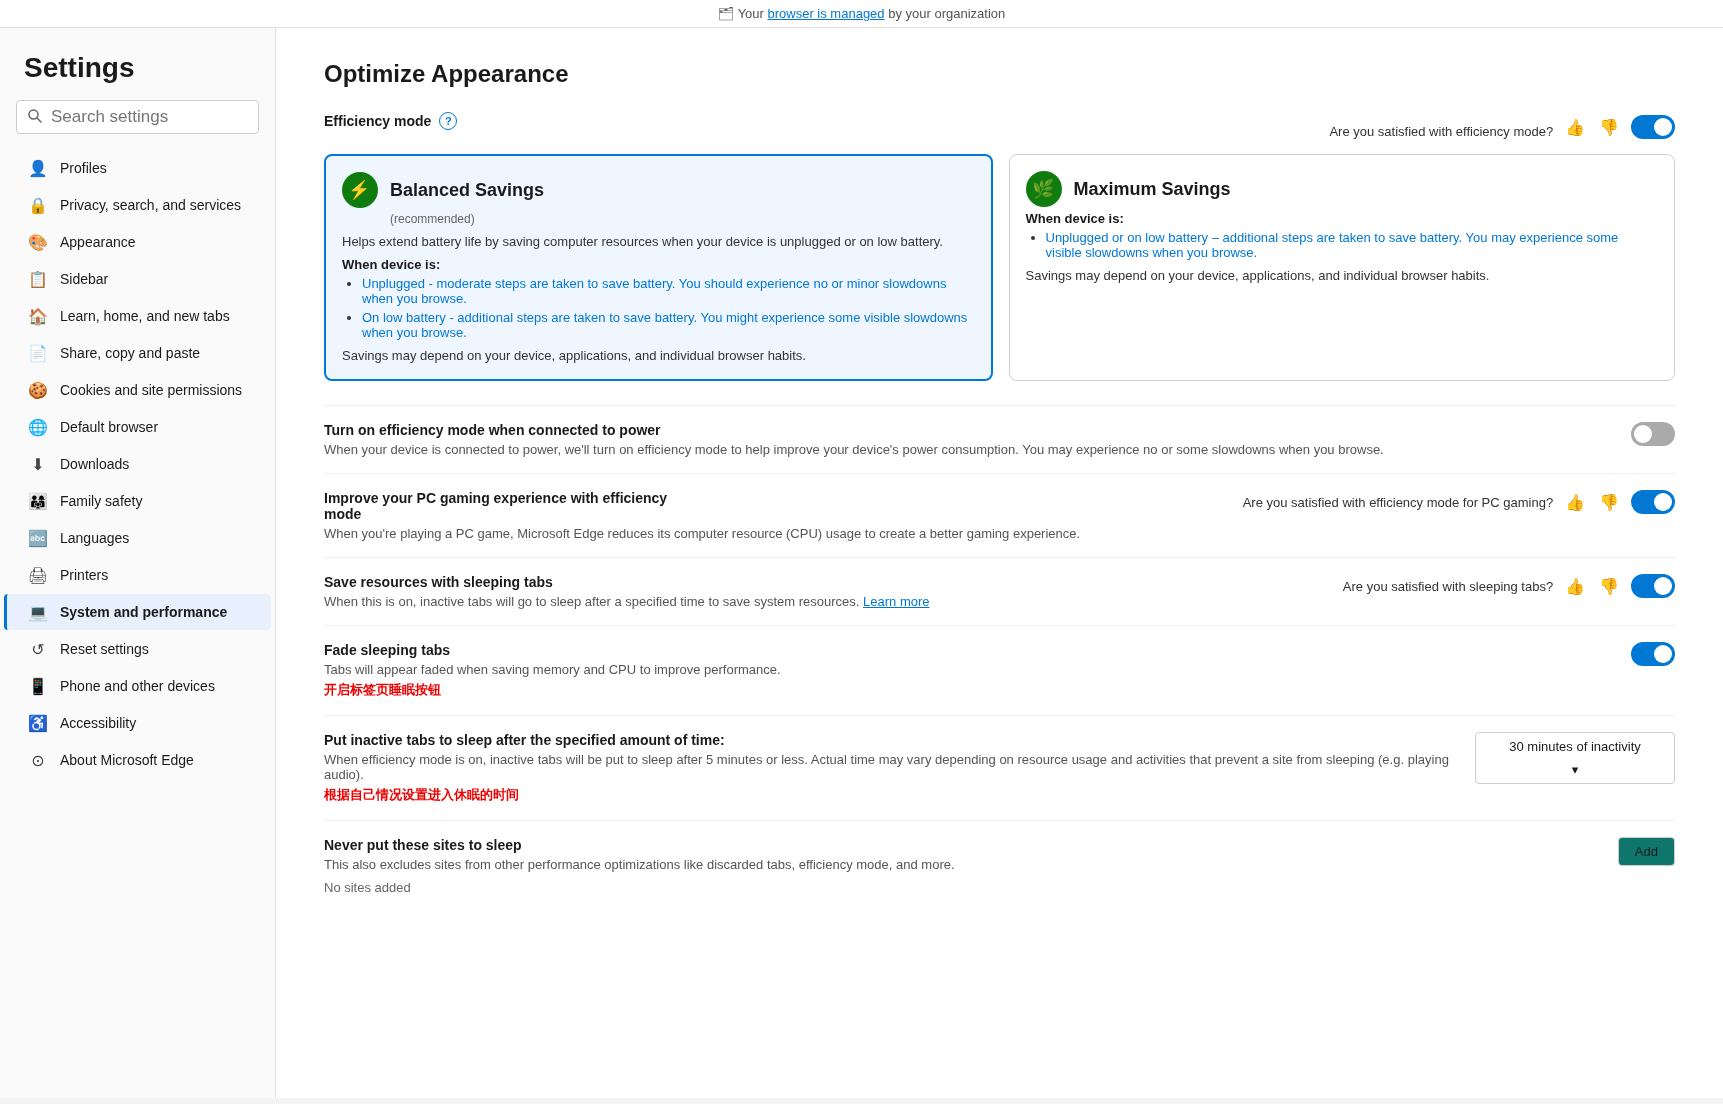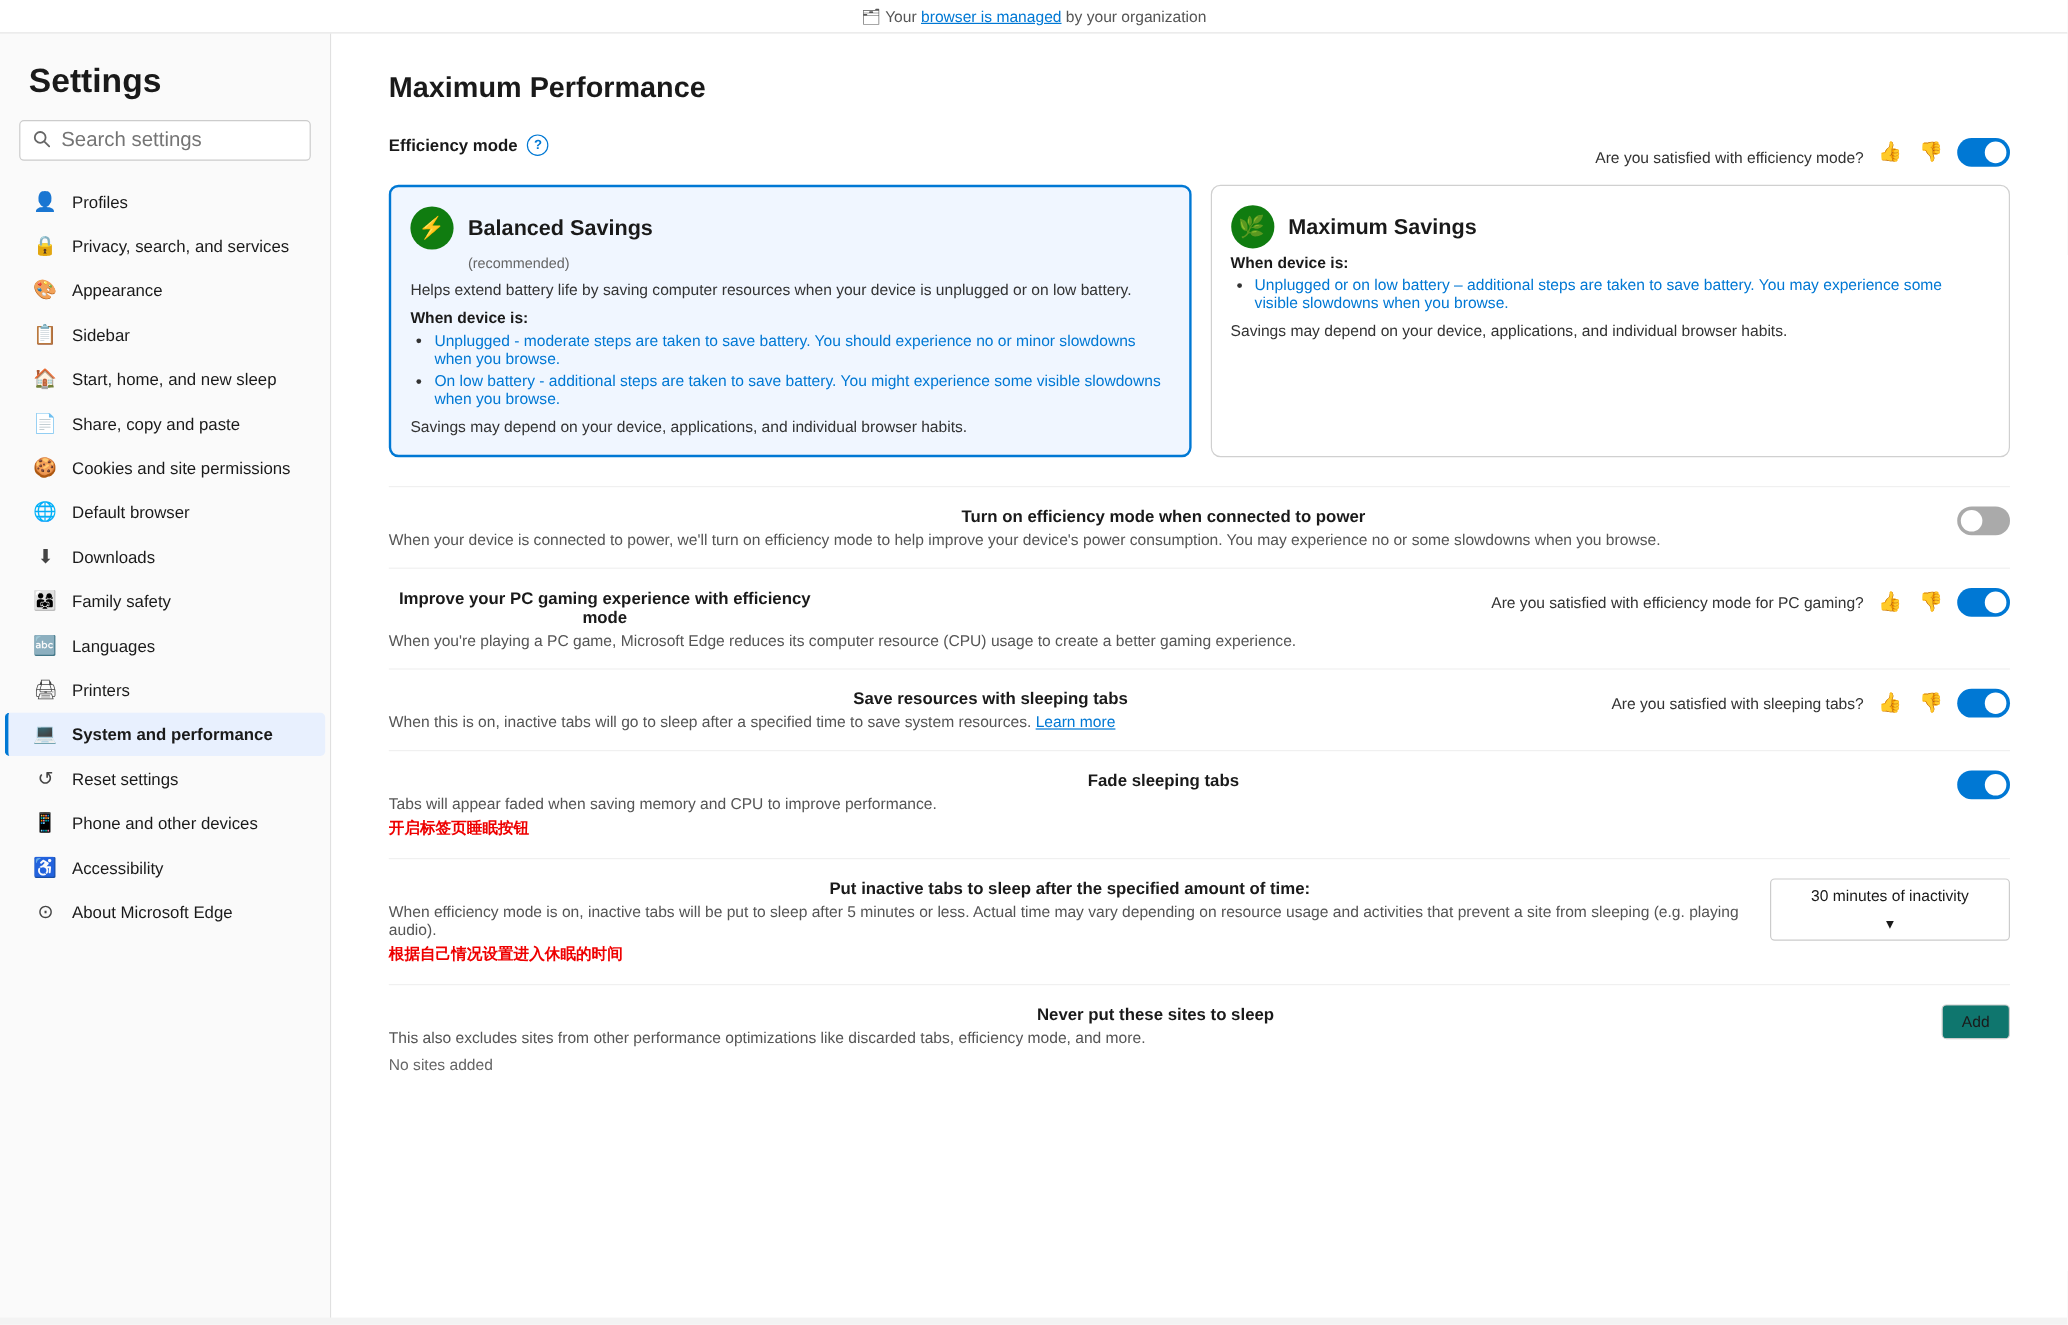--- a/index.html
+++ b/index.html
@@ -159,21 +159,20 @@
       display: flex;
       align-items: flex-start;
       justify-content: space-between;
       gap: 16px;
     }
     .setting-row-title {
       font-size: 14px;
       font-weight: 600;
       color: #1a1a1a;
       flex: 1;
-      text-align: center;
     }
     .setting-row-title-narrow { max-width: 360px; }
     .setting-row-desc {
       font-size: 13px;
       color: #555;
       margin-top: 4px;
     }
     .setting-row-right {
       display: flex;
       align-items: center;
@@ -296,21 +295,21 @@
         <div class="nav-item">
     <span class="nav-icon">🎨</span>
     <span>Appearance</span>
   </div>
         <div class="nav-item">
     <span class="nav-icon">📋</span>
     <span>Sidebar</span>
   </div>
         <div class="nav-item">
     <span class="nav-icon">🏠</span>
-    <span>Start, home, and new sleep</span>
+    <span>Learn, home, and new tabs</span>
   </div>
         <div class="nav-item">
     <span class="nav-icon">📄</span>
     <span>Share, copy and paste</span>
   </div>
         <div class="nav-item">
     <span class="nav-icon">🍪</span>
     <span>Cookies and site permissions</span>
   </div>
         <div class="nav-item">
@@ -350,21 +349,21 @@
     <span>Accessibility</span>
   </div>
         <div class="nav-item">
     <span class="nav-icon">⊙</span>
     <span>About Microsoft Edge</span>
   </div>
       </div>
   </div>
 
   <div class="main">
-    <div class="page-title">Maximum Performance</div>
+    <div class="page-title">Optimize Appearance</div>
 
     <div>
       <div class="efficiency-header-row">
         <div class="section-label">
           <span>Efficiency mode</span>
           <span class="help-icon">?</span>
         </div>
         <div class="efficiency-right">
           <span class="satisfaction-label">Are you satisfied with efficiency mode?</span>
           <button class="thumb-btn">👍</button>

